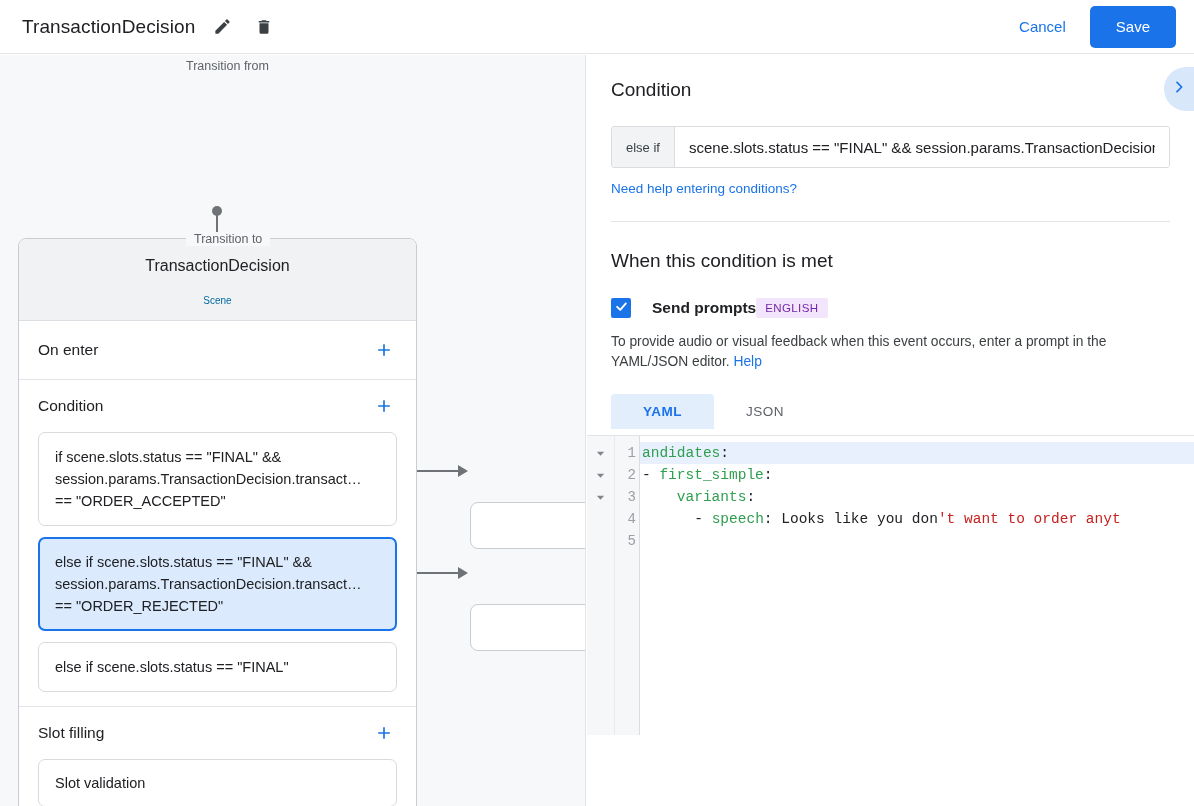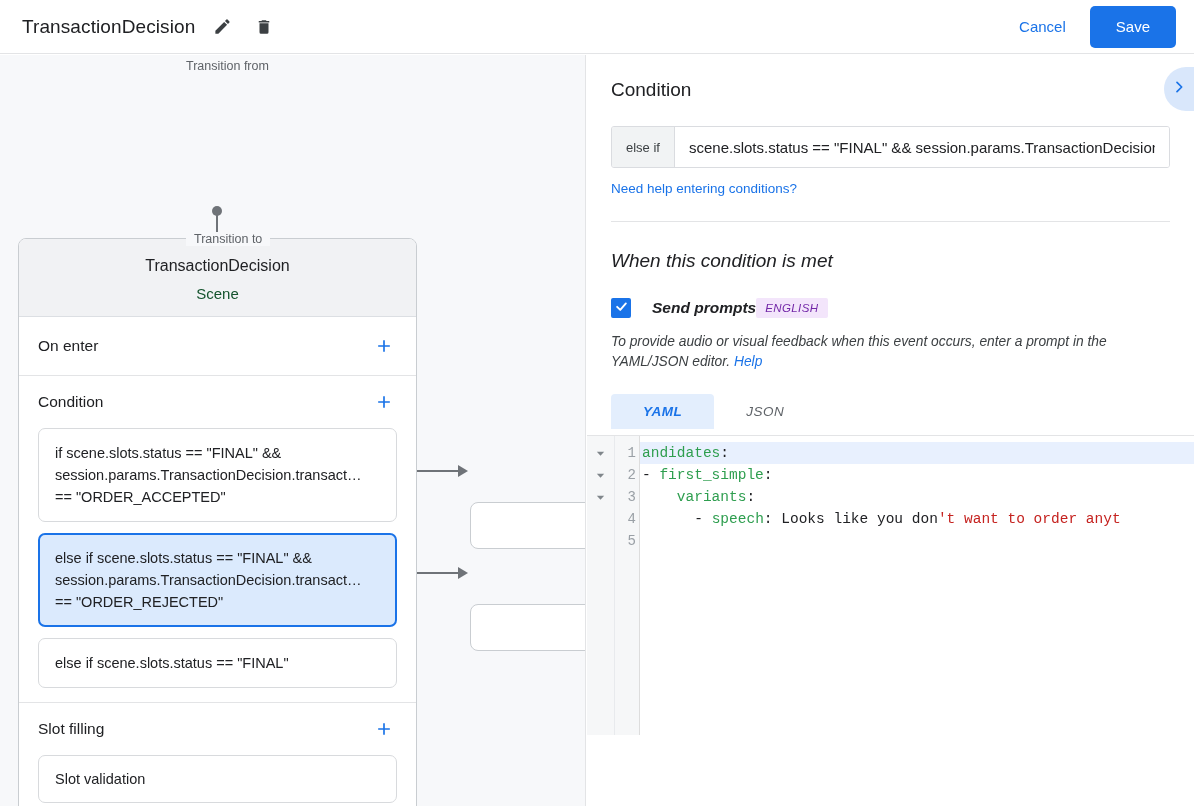--- a/index.html
+++ b/index.html
@@ -101,21 +101,21 @@
     background: #f7f8fa; padding: 0 8px;
     font-size: 12.5px; color: #5f6368; z-index: 3;
   }
   #scene-header {
     background: #f1f2f4;
     border-bottom: 1px solid #dcdfe3;
     padding: 18px 0 14px 0;
     text-align: center;
   }
   #scene-name { font-size: 16px; color: #202124; }
-  #scene-subtitle { font-size: 15px; color: #14532d; margin-top: 10px; }
+  #scene-subtitle { font-size: 10px; color: #0369a1; margin-top: 20px; }
 
   .section { border-bottom: 1px solid #e3e4e6; padding: 0 19px 14px 19px; }
   .section-head {
     display: flex; align-items: center; justify-content: space-between;
     height: 52px;
   }
   .section-title { font-size: 15.5px; color: #202124; }
   .plus-btn {
     width: 26px; height: 26px; cursor: pointer;
     display: flex; align-items: center; justify-content: center;
@@ -198,21 +198,21 @@
   }
   #cond-help {
     display: inline-block; margin-top: 13px;
     font-size: 13.5px; color: #1a73e8; cursor: pointer;
   }
 
   #right-divider {
     margin-top: 24px; height: 1px; background: #e3e4e6;
   }
 
-  #right-body { padding: 0 24px; font-style: italic; }
+  #right-body { padding: 0 24px; }
   #when-title { font-size: 19px; color: #202124; margin-top: 28px; }
 
   .check-row { display: flex; align-items: center; margin-top: 26px; }
   .cbox {
     width: 20px; height: 20px; border-radius: 2px;
     border: 2px solid #5f6368; background: #ffffff;
     cursor: pointer; flex: none;
   }
   .cbox.checked {
     background: #1a73e8; border-color: #1a73e8;

